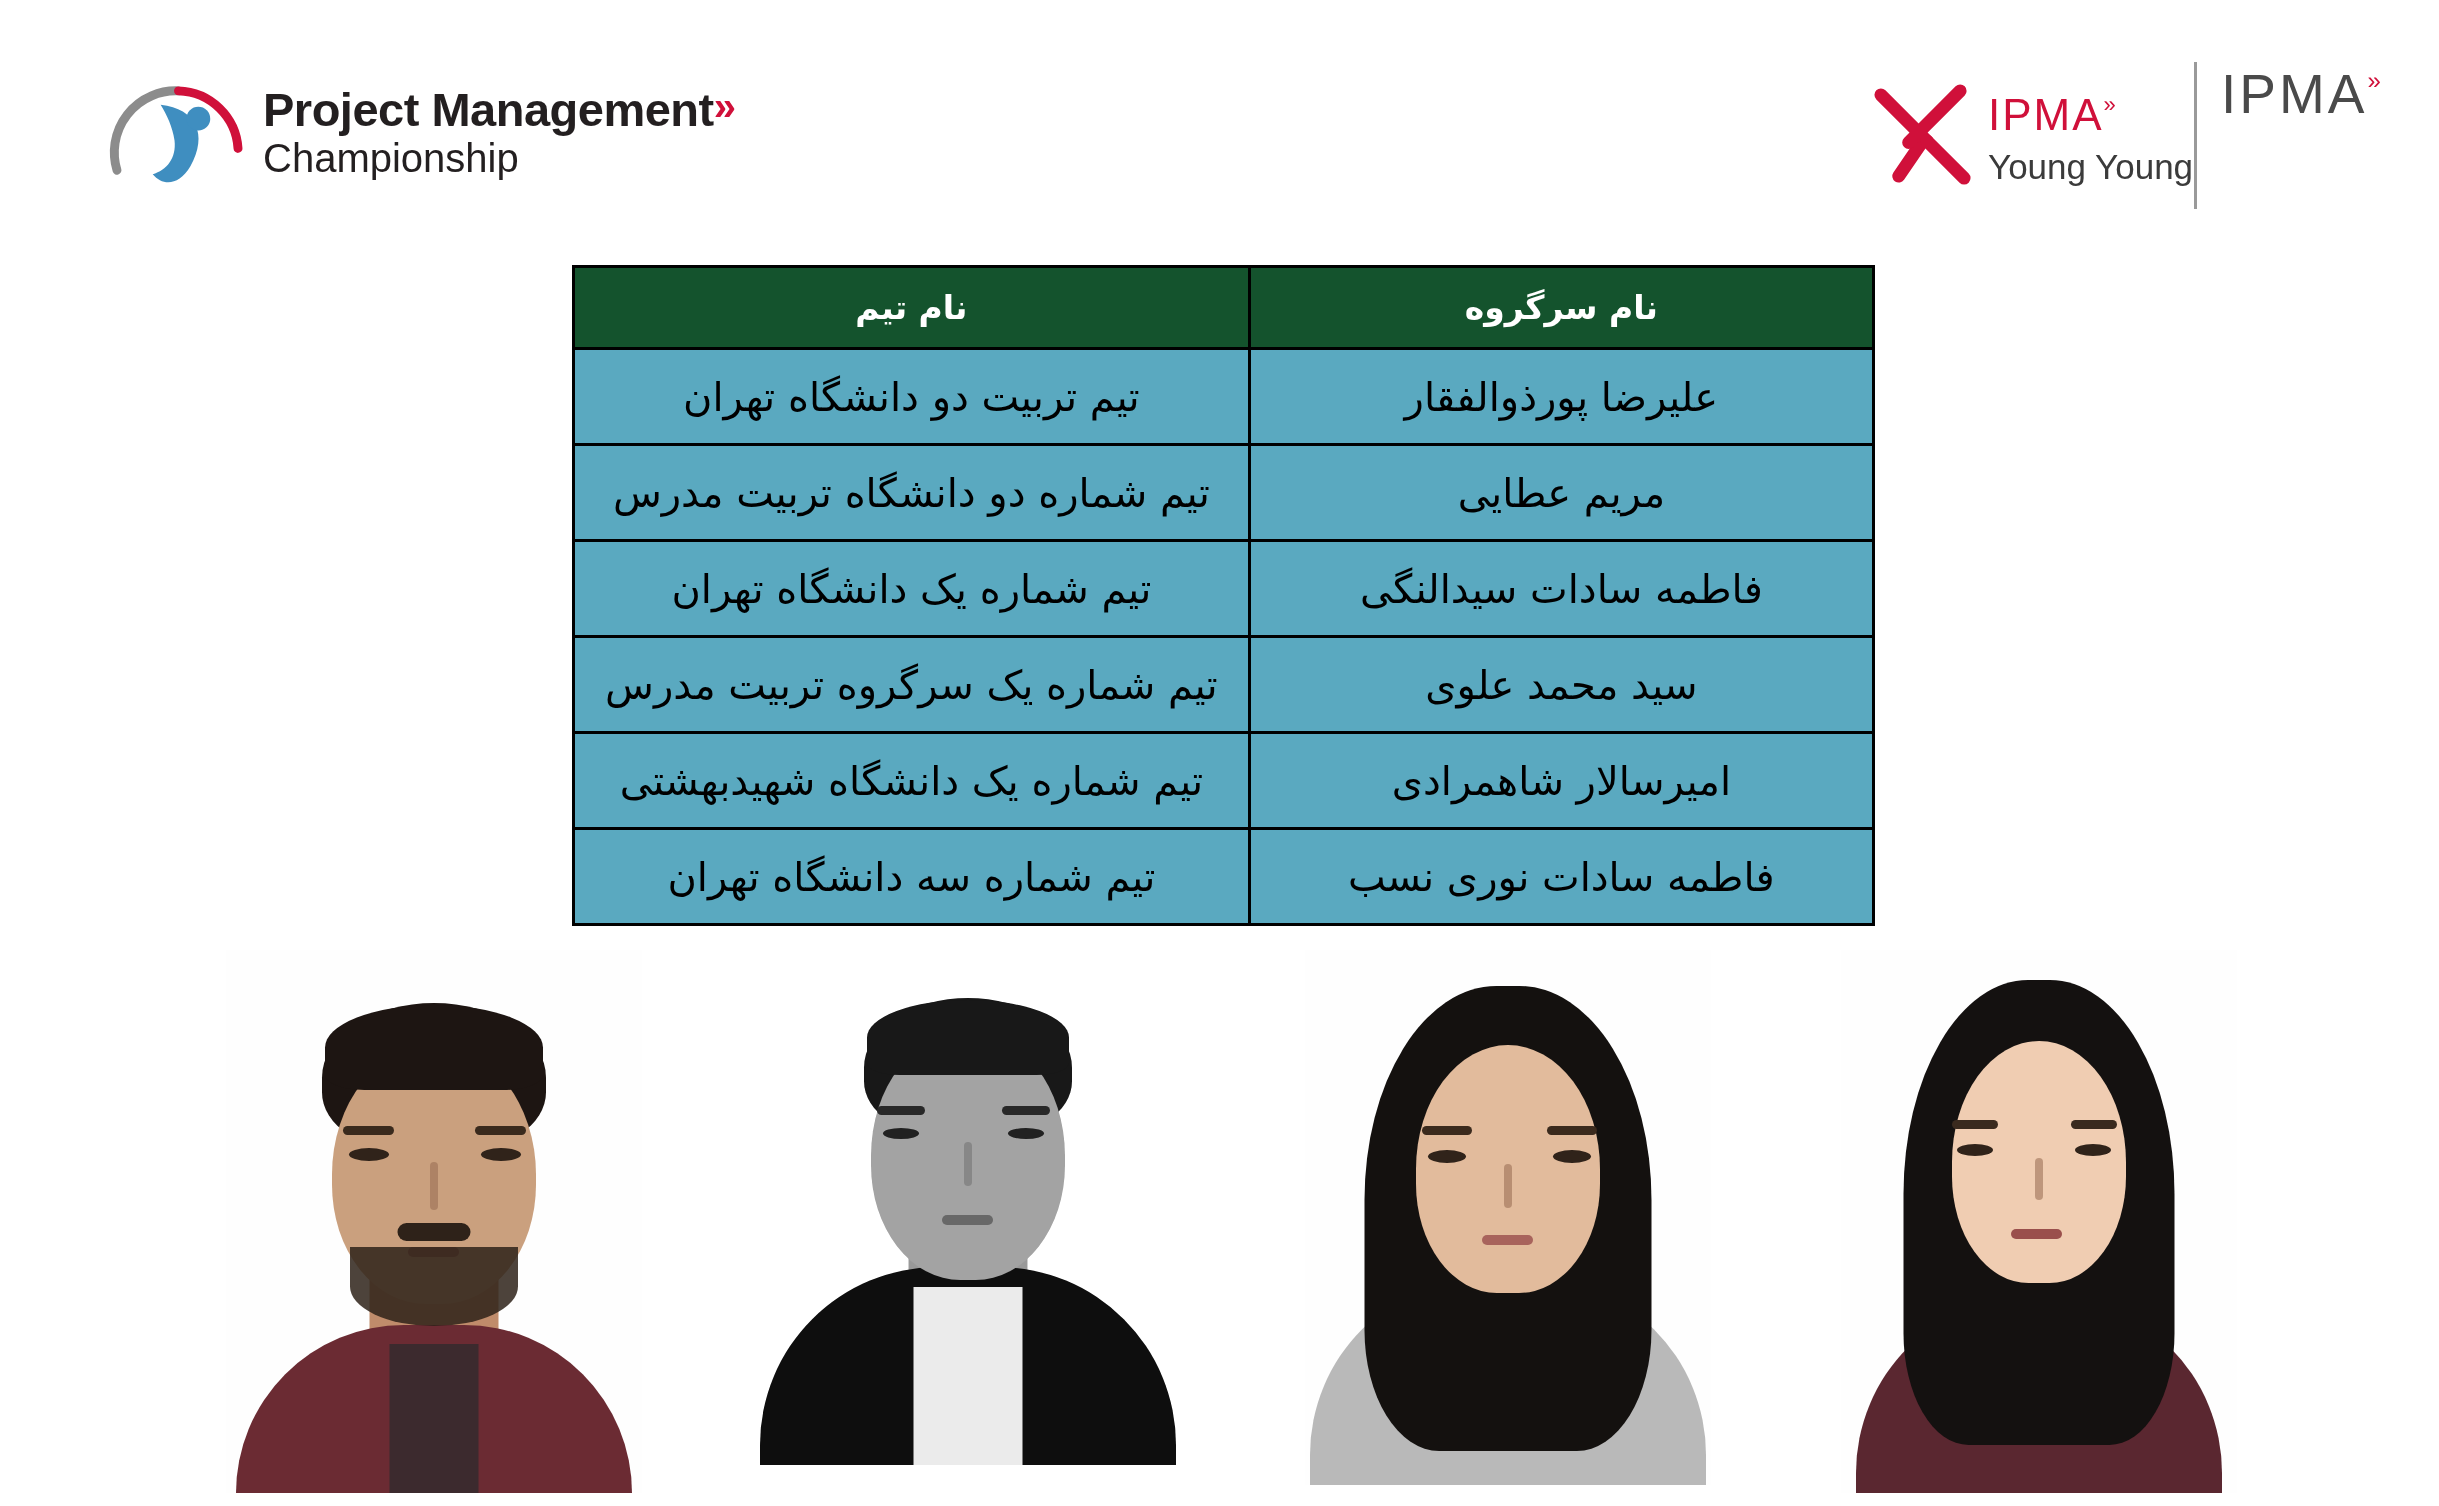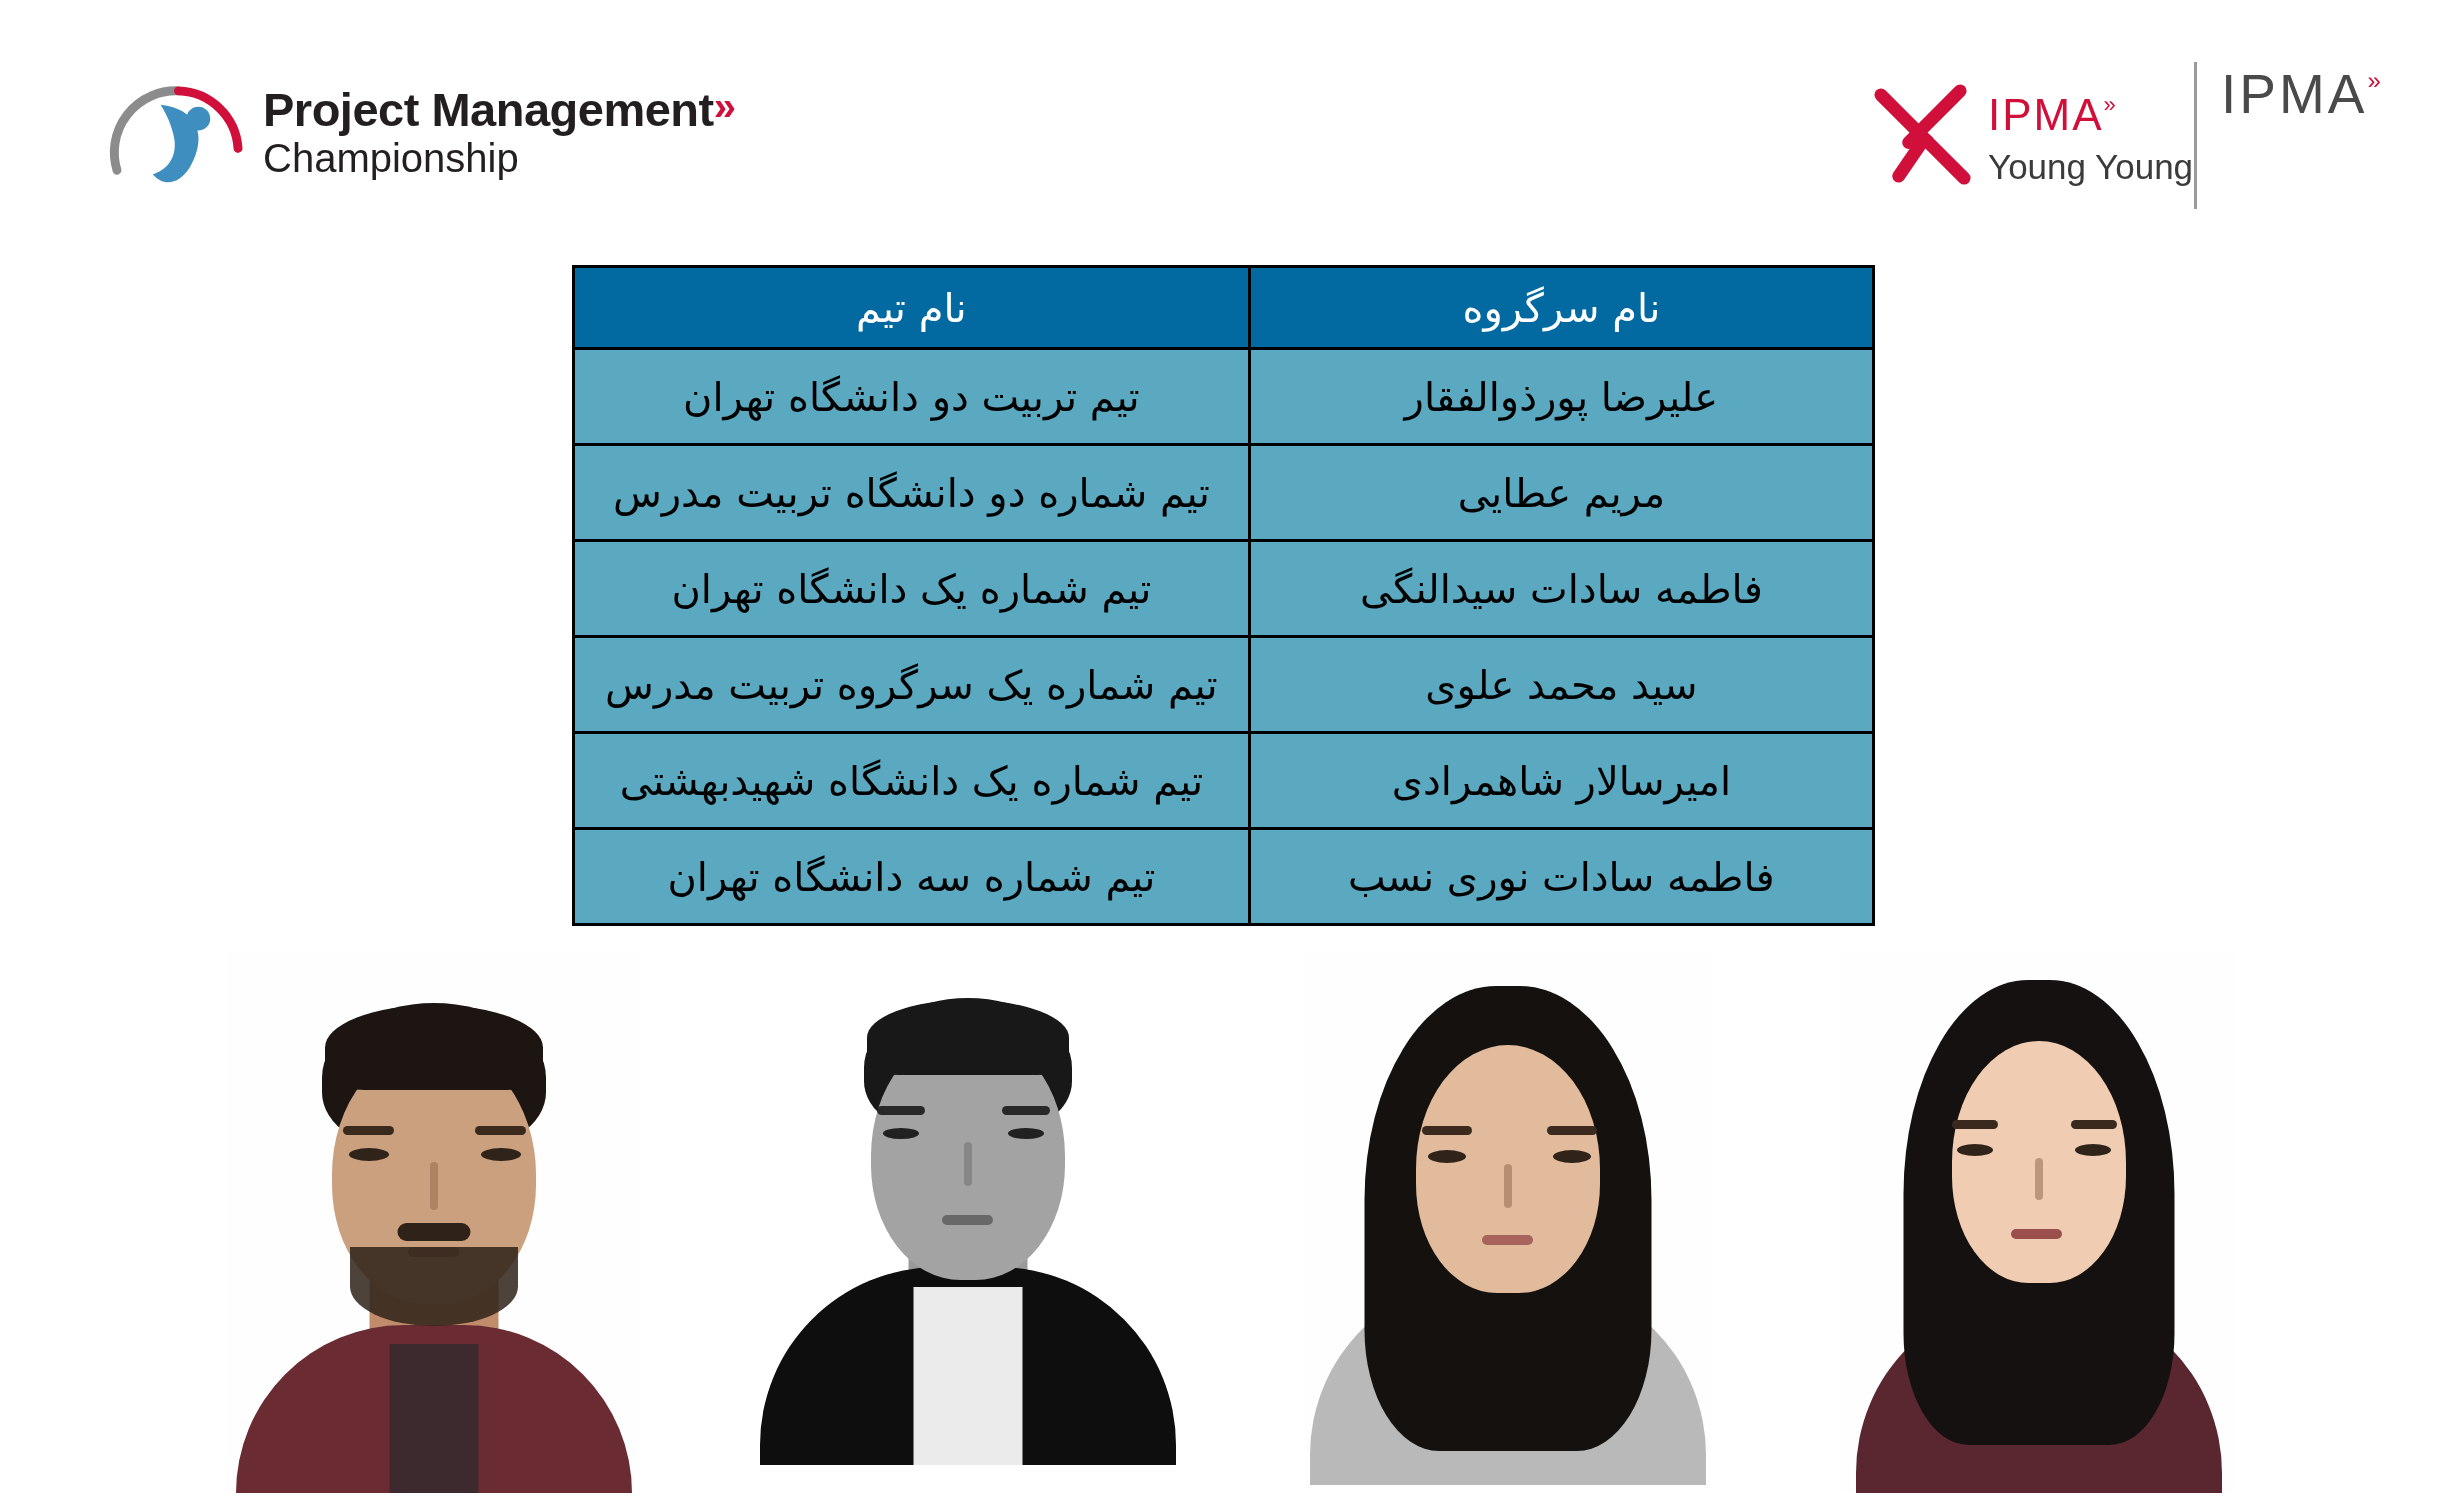--- a/index.html
+++ b/index.html
@@ -170,25 +170,25 @@
   table.teams th,
   table.teams td {
     height: 91px;
     text-align: center;
     vertical-align: middle;
     border: 3px solid #000000;
     font-size: 40px;
     font-family: "DejaVu Sans", "Liberation Sans", sans-serif;
   }
   table.teams th {
-    background: #0369a1;
+    background: #14532d;
     color: #ffffff;
-    font-weight: normal;
+    font-weight: bold;
     height: 77px;
-    font-size: 40px;
+    font-size: 33px;
   }
   table.teams td {
     background: #5aa9c0;
     color: #000000;
     font-weight: normal;
   }
   table.teams th.col-team, table.teams td.col-team { width: 52%; }
   table.teams th.col-lead, table.teams td.col-lead { width: 48%; }
 
   

